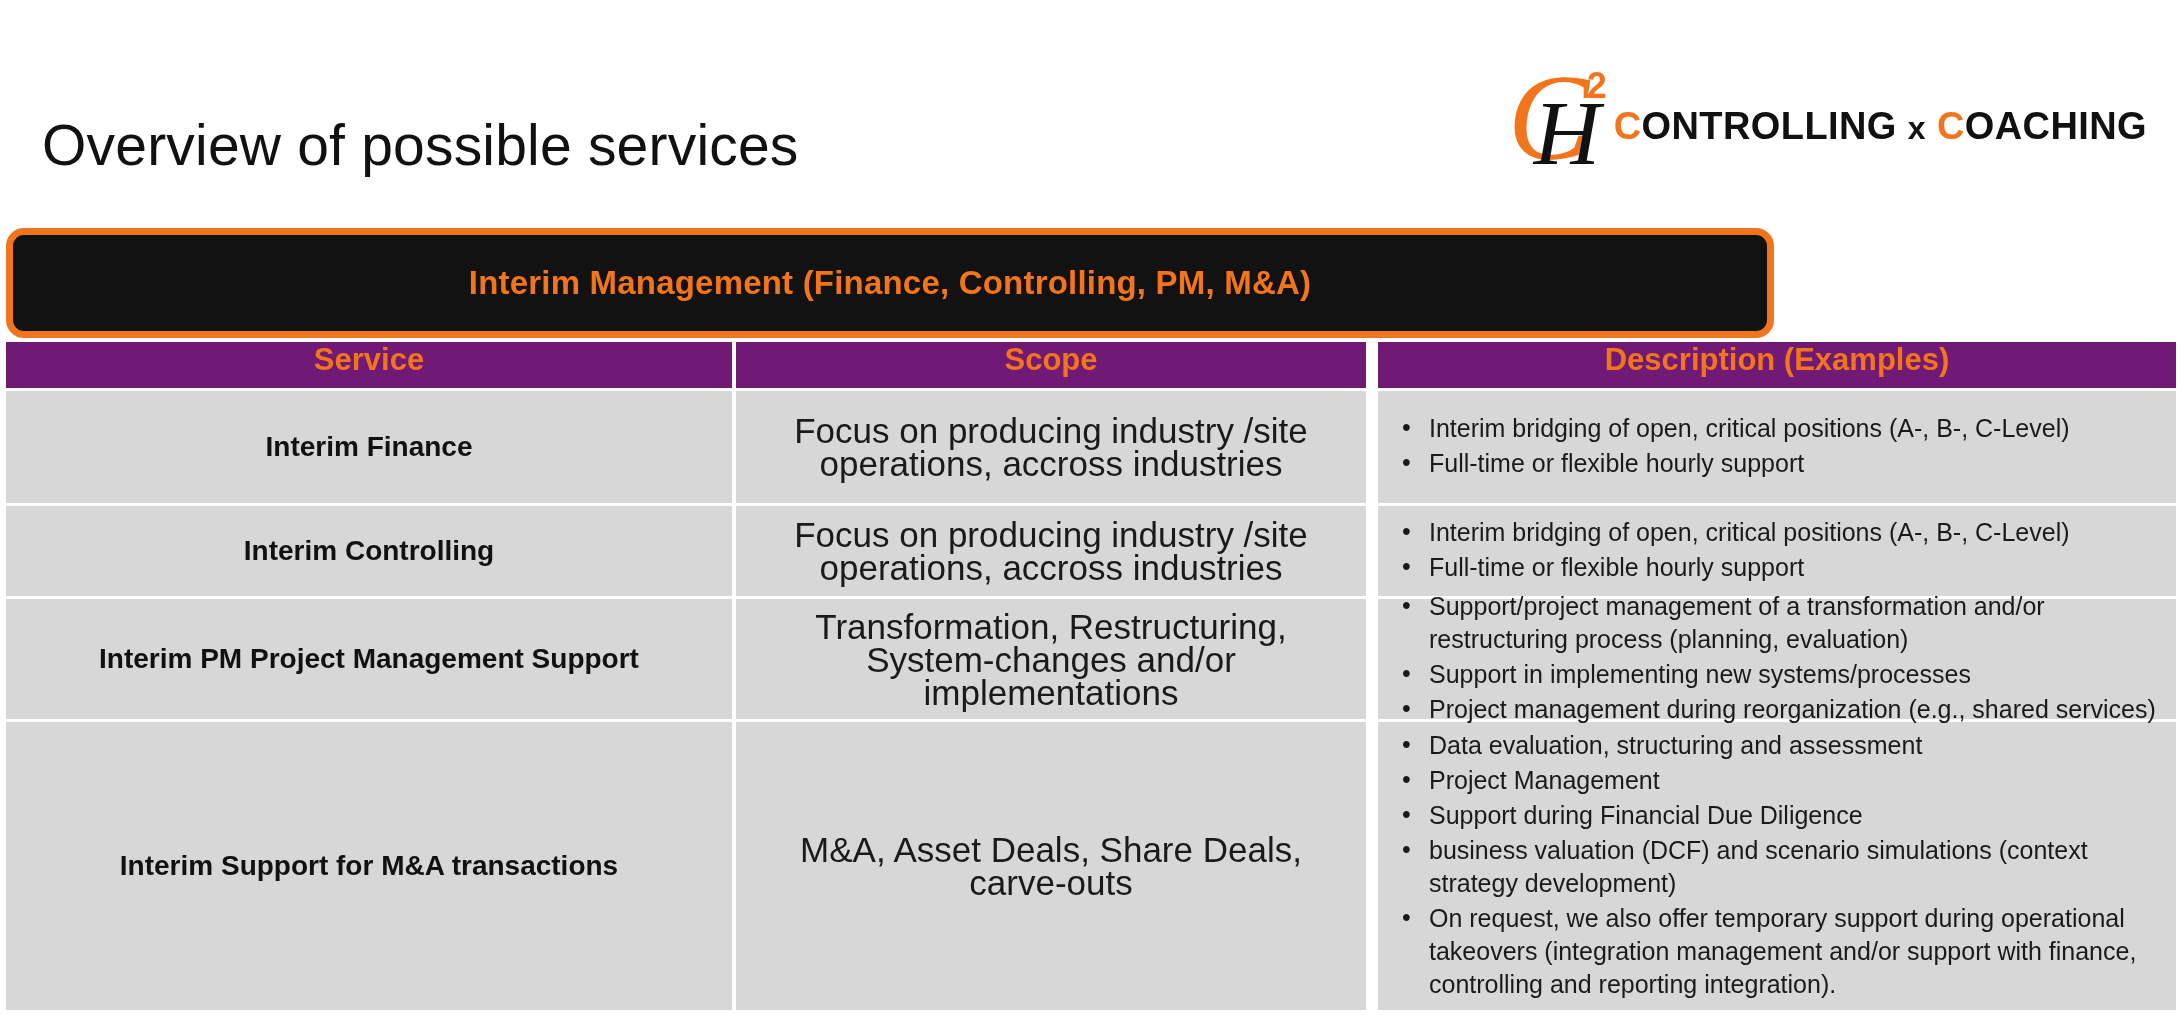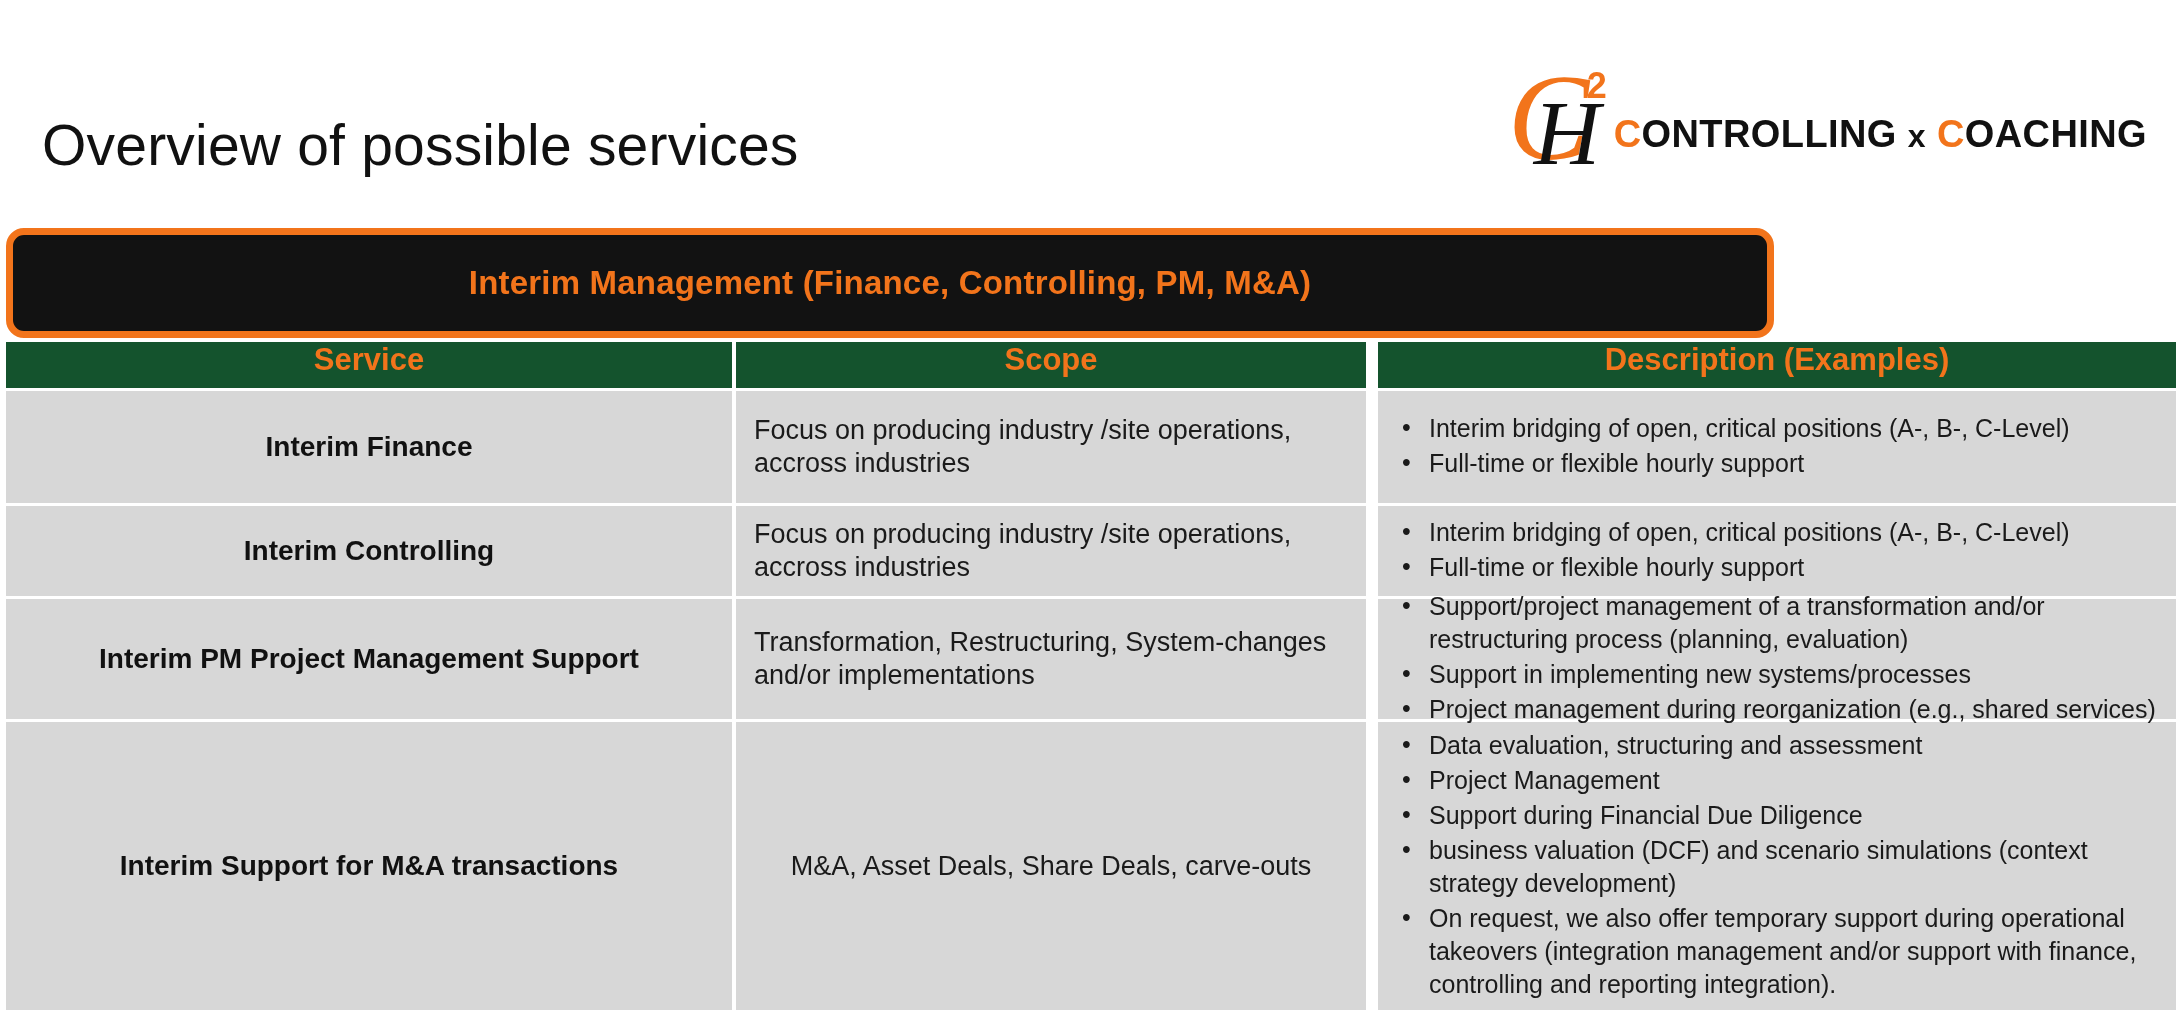--- a/index.html
+++ b/index.html
@@ -76,21 +76,21 @@
     font-size: 36px;
     line-height: 36px;
     font-weight: 700;
     color: #F2741B;
   }
   .logo-tagline {
     font-size: 38px;
     font-weight: 700;
     letter-spacing: 0.4px;
     color: #111111;
-    line-height: 40px;
+    line-height: 56px;
     padding-bottom: 16px;
     margin-left: -6px;
     white-space: nowrap;
     margin-top: 26px;
   }
   .logo-tagline .o { color: #F2741B; }
   .logo-tagline .x { font-weight: 700; font-size: 32px; }
 
   
   .banner {
@@ -133,21 +133,21 @@
     padding: 14px 18px;
     display: flex;
     flex-direction: column;
     justify-content: center;
   }
   .c-service  { width: 726px; flex: 0 0 726px; align-items: center; }
   .c-scope    { width: 630px; flex: 0 0 630px; align-items: center; margin-left: 4px; }
   .c-desc     { flex: 1 1 auto; align-items: flex-start; margin-left: 12px; }
 
   .header-row .cell {
-    background: #14532d;
+    background: #701a75;
     padding-top: 0;
     padding-bottom: 11px;
     height: 46px;
     align-items: center;
     justify-content: center;
   }
   .header-row .cell span {
     font-size: 31px;
     font-weight: 700;
     color: #F2741B;
@@ -155,23 +155,24 @@
   }
 
   .svc-text {
     font-size: 28px;
     font-weight: 700;
     color: #111111;
     text-align: center;
     line-height: 32px;
   }
   .scope-text {
-    font-size: 27px;
+    font-size: 35px;
     font-weight: 400;
     color: #1a1a1a;
+    text-align: center;
     line-height: 33px;
   }
 
   ul.desc-list {
     list-style: none;
     width: 100%;
   }
   ul.desc-list li {
     position: relative;
     padding-left: 33px;

